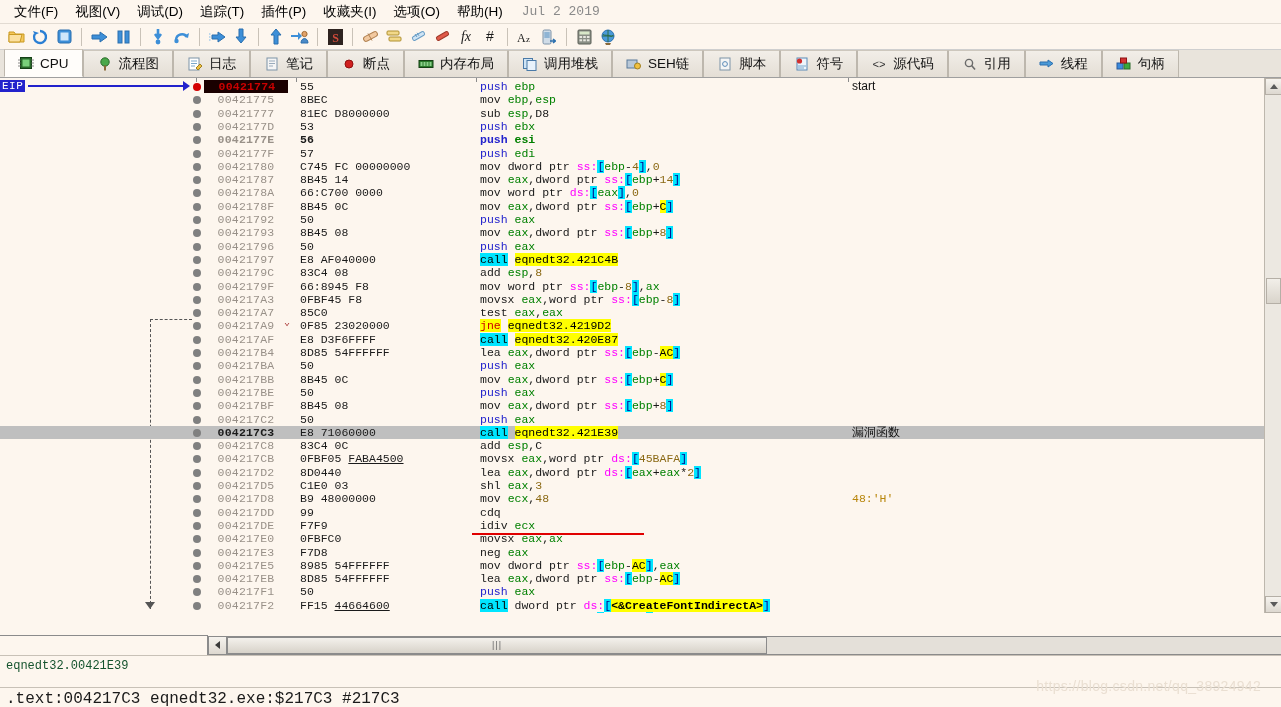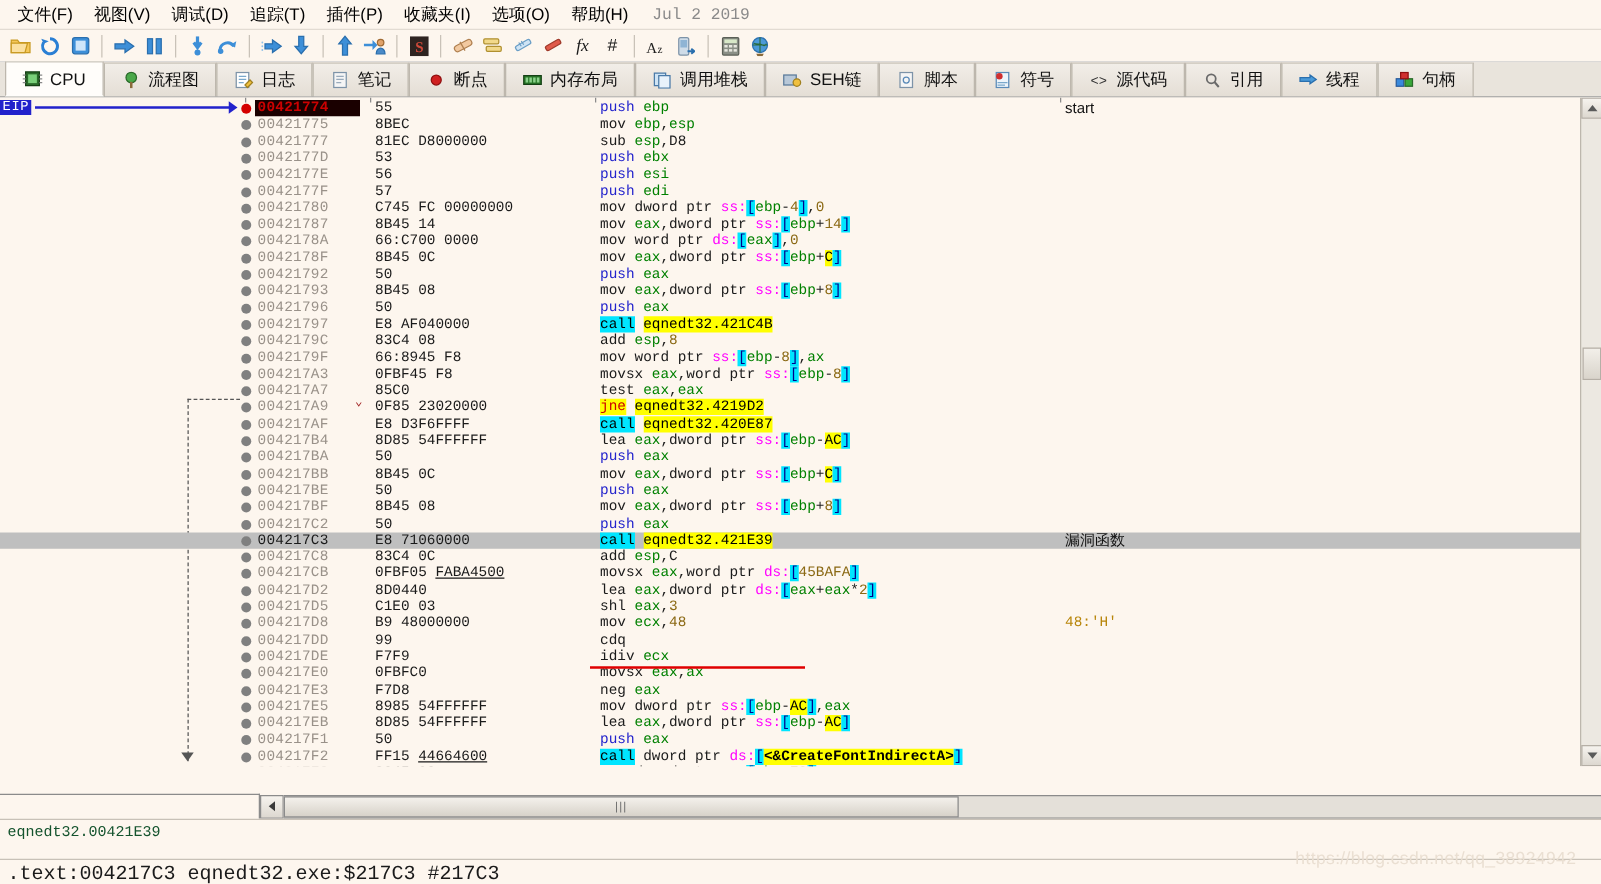--- a/index.html
+++ b/index.html
@@ -114,20 +114,21 @@
   }
   .tab-ico { width: 16px; height: 14px; flex: none; position: relative; }
 
   
   .disasm {
     position: relative;
     height: 535px;
     background: #fdf6ee;
     overflow: hidden;
     display: flex;
+    text-align: center;
   }
 
   .hdr-sep {
     position: absolute; top: 0; height: 4px; width: 1px; background: #8b8b8b;
   }
 
   .row {
     height: 13.3px;
     line-height: 13.3px;
     white-space: nowrap;
@@ -144,21 +145,21 @@
   .bpdot.eip { background: #d40000; }
 
   .col-addr {
     position: absolute; left: 206px; width: 80px;
     color: #999189; letter-spacing: 0.2px;
   }
   .row.eiprow .col-addr {
     background: #1a0000; color: #cc0000; font-weight: bold;
     padding-left: 2px; margin-left: -2px; width: 84px;
   }
-  .row.sel .col-addr { color: #1a1a1a; font-weight: normal; }
+  .row.sel .col-addr { color: #1a1a1a; font-weight: bold; }
 
   .col-hex {
     position: absolute; left: 300px; color: #1a1a1a;
   }
   .col-hex .u { text-decoration: underline; }
 
   .col-ins {
     position: absolute; left: 480px; color: #1a1a1a;
   }
   .col-cmt {
@@ -644,21 +645,21 @@
           <span class="col-addr">00421777</span>
           <span class="col-hex">81EC D8000000</span>
           <span class="col-ins"><span class="m-mov">sub</span> <span class="t-reg">esp</span>,<span class="m-mov">D8</span></span>
         </div>
         <div class="row" style="top: 39.9px; position: absolute; left: 0px; width: 1281px;">
           <span class="bpdot"></span>
           <span class="col-addr">0042177D</span>
           <span class="col-hex">53</span>
           <span class="col-ins"><span class="m-push">push</span> <span class="t-reg">ebx</span></span>
         </div>
-        <div class="row" style="top: 53.2px; position: absolute; left: 0px; width: 1277px;">
+        <div class="row" style="top: 53.2px; position: absolute; left: 0px; width: 1277px; font-weight: bold;">
           <span class="bpdot"></span>
           <span class="col-addr">0042177E</span>
           <span class="col-hex">56</span>
           <span class="col-ins"><span class="m-push">push</span> <span class="t-reg">esi</span></span>
         </div>
         <div class="row" style="top: 66.5px; position: absolute; left: 0px; width: 1281px;">
           <span class="bpdot"></span>
           <span class="col-addr">0042177F</span>
           <span class="col-hex">57</span>
           <span class="col-ins"><span class="m-push">push</span> <span class="t-reg">edi</span></span>

